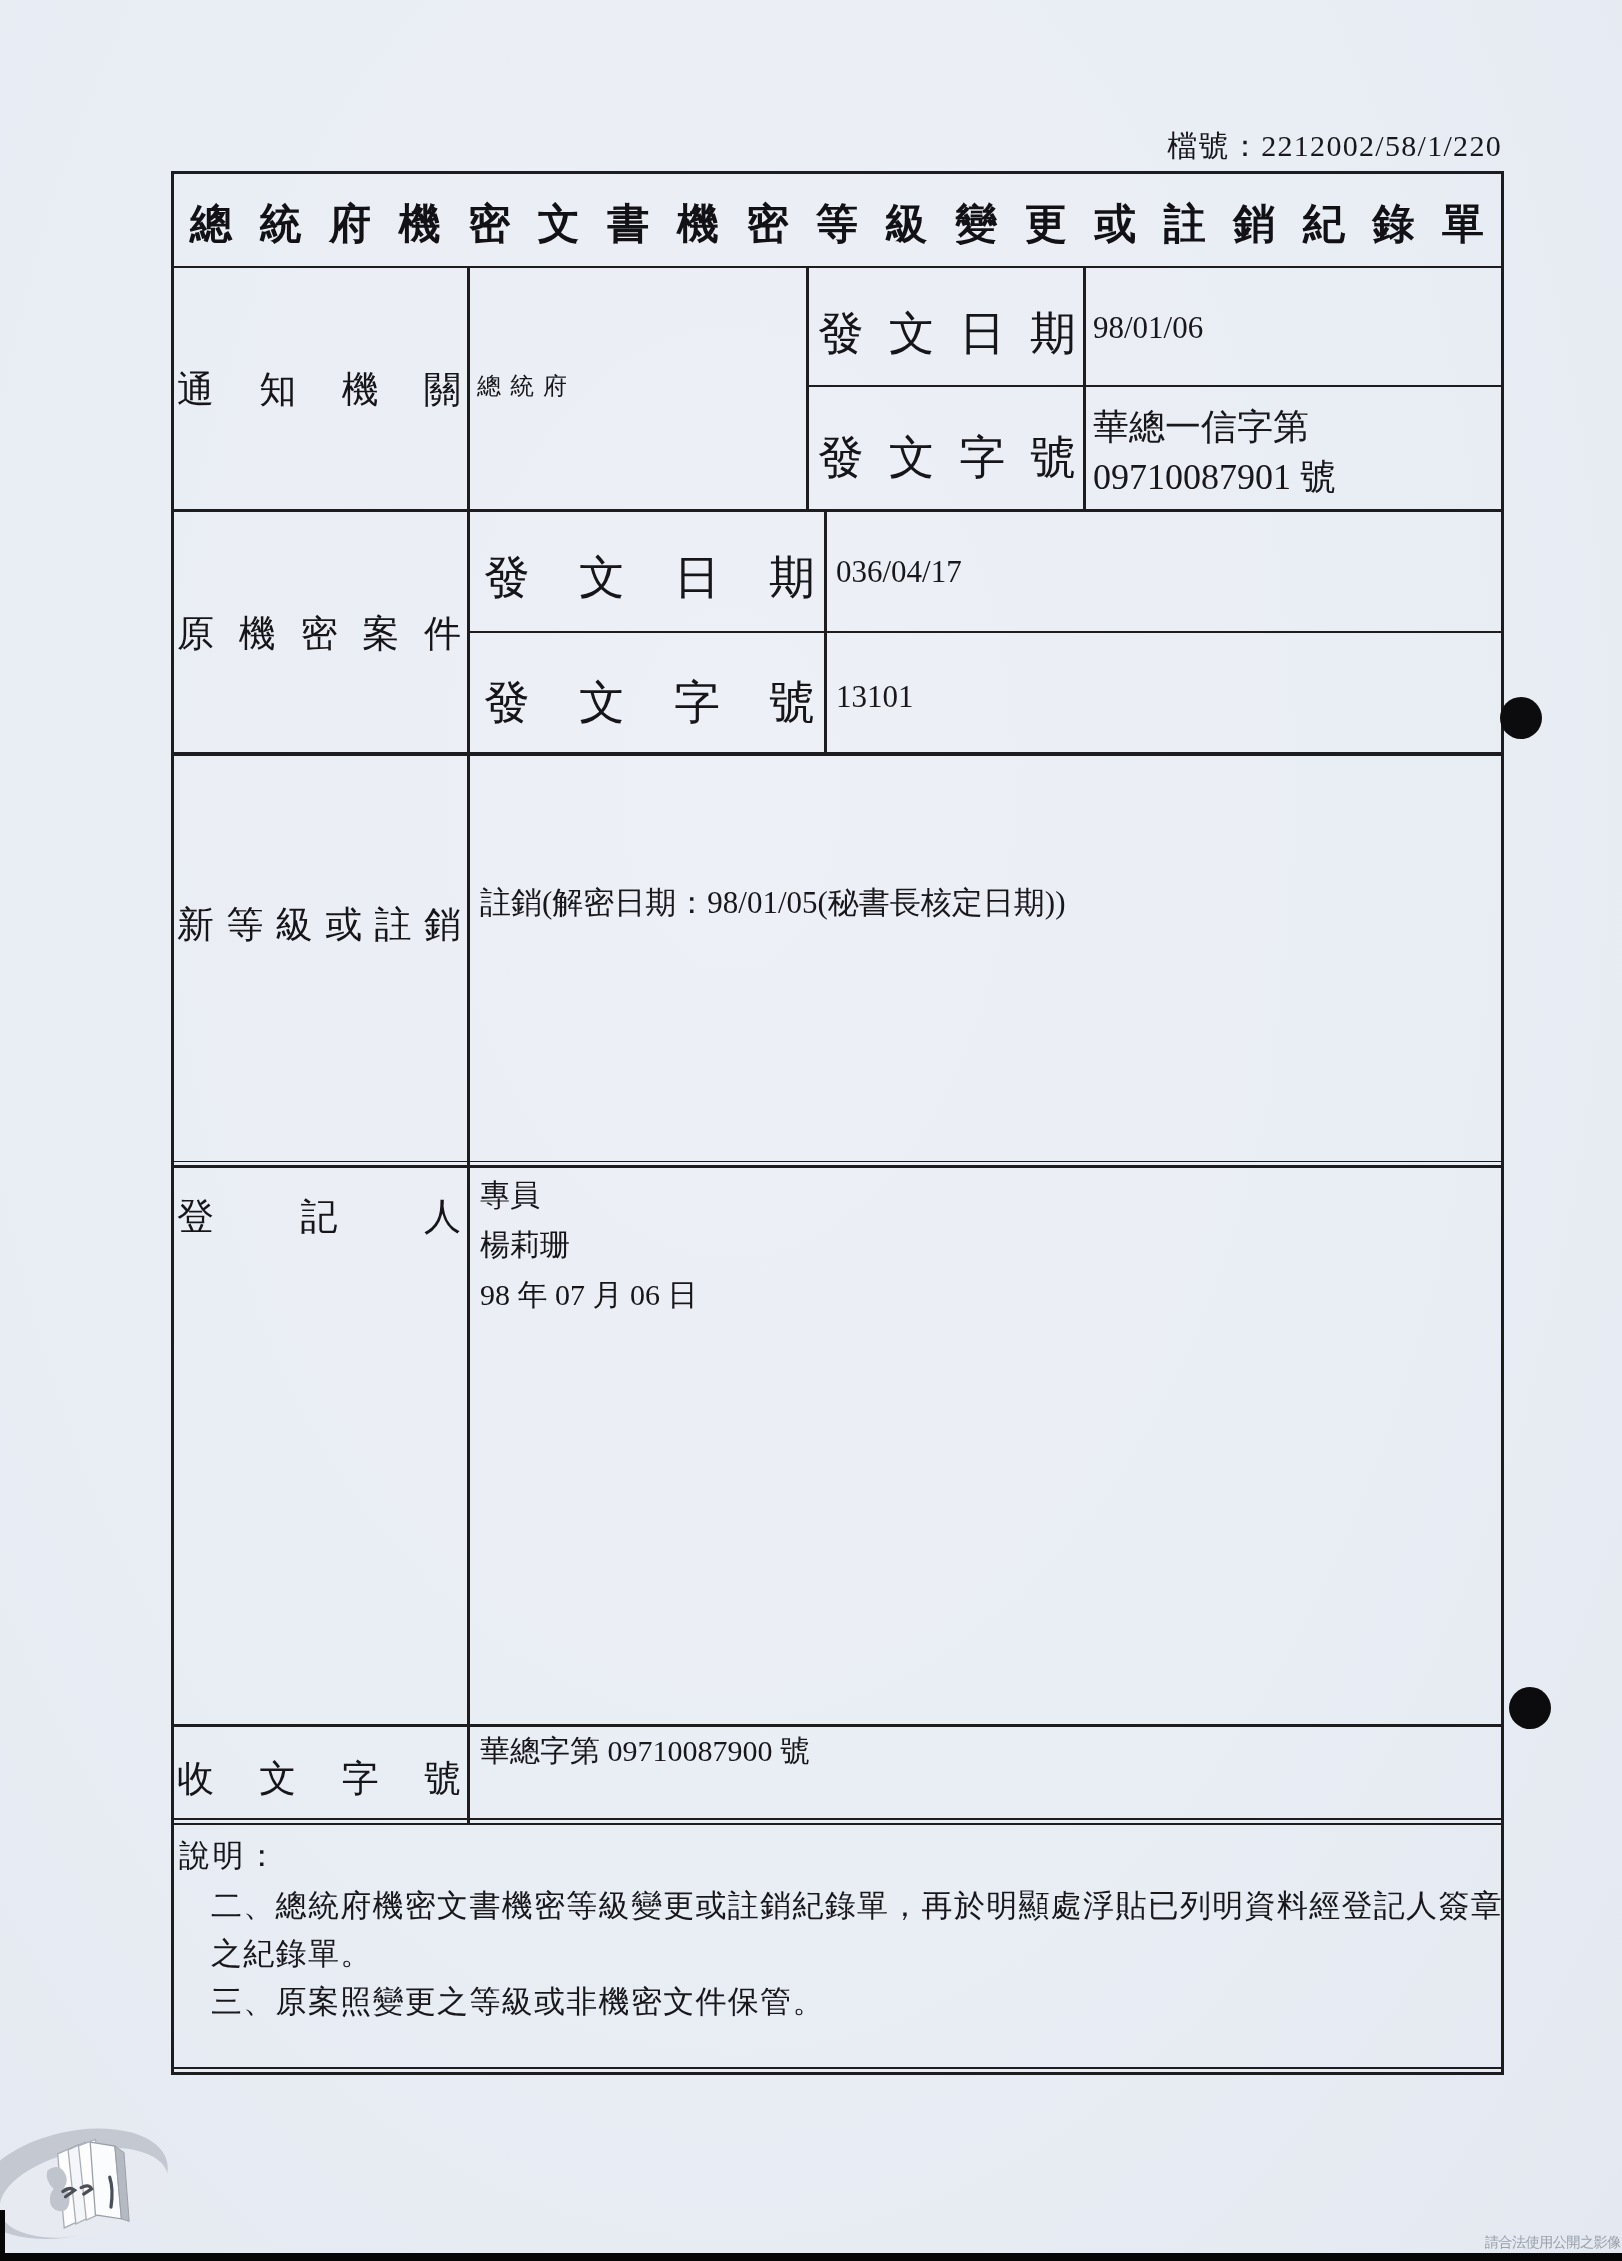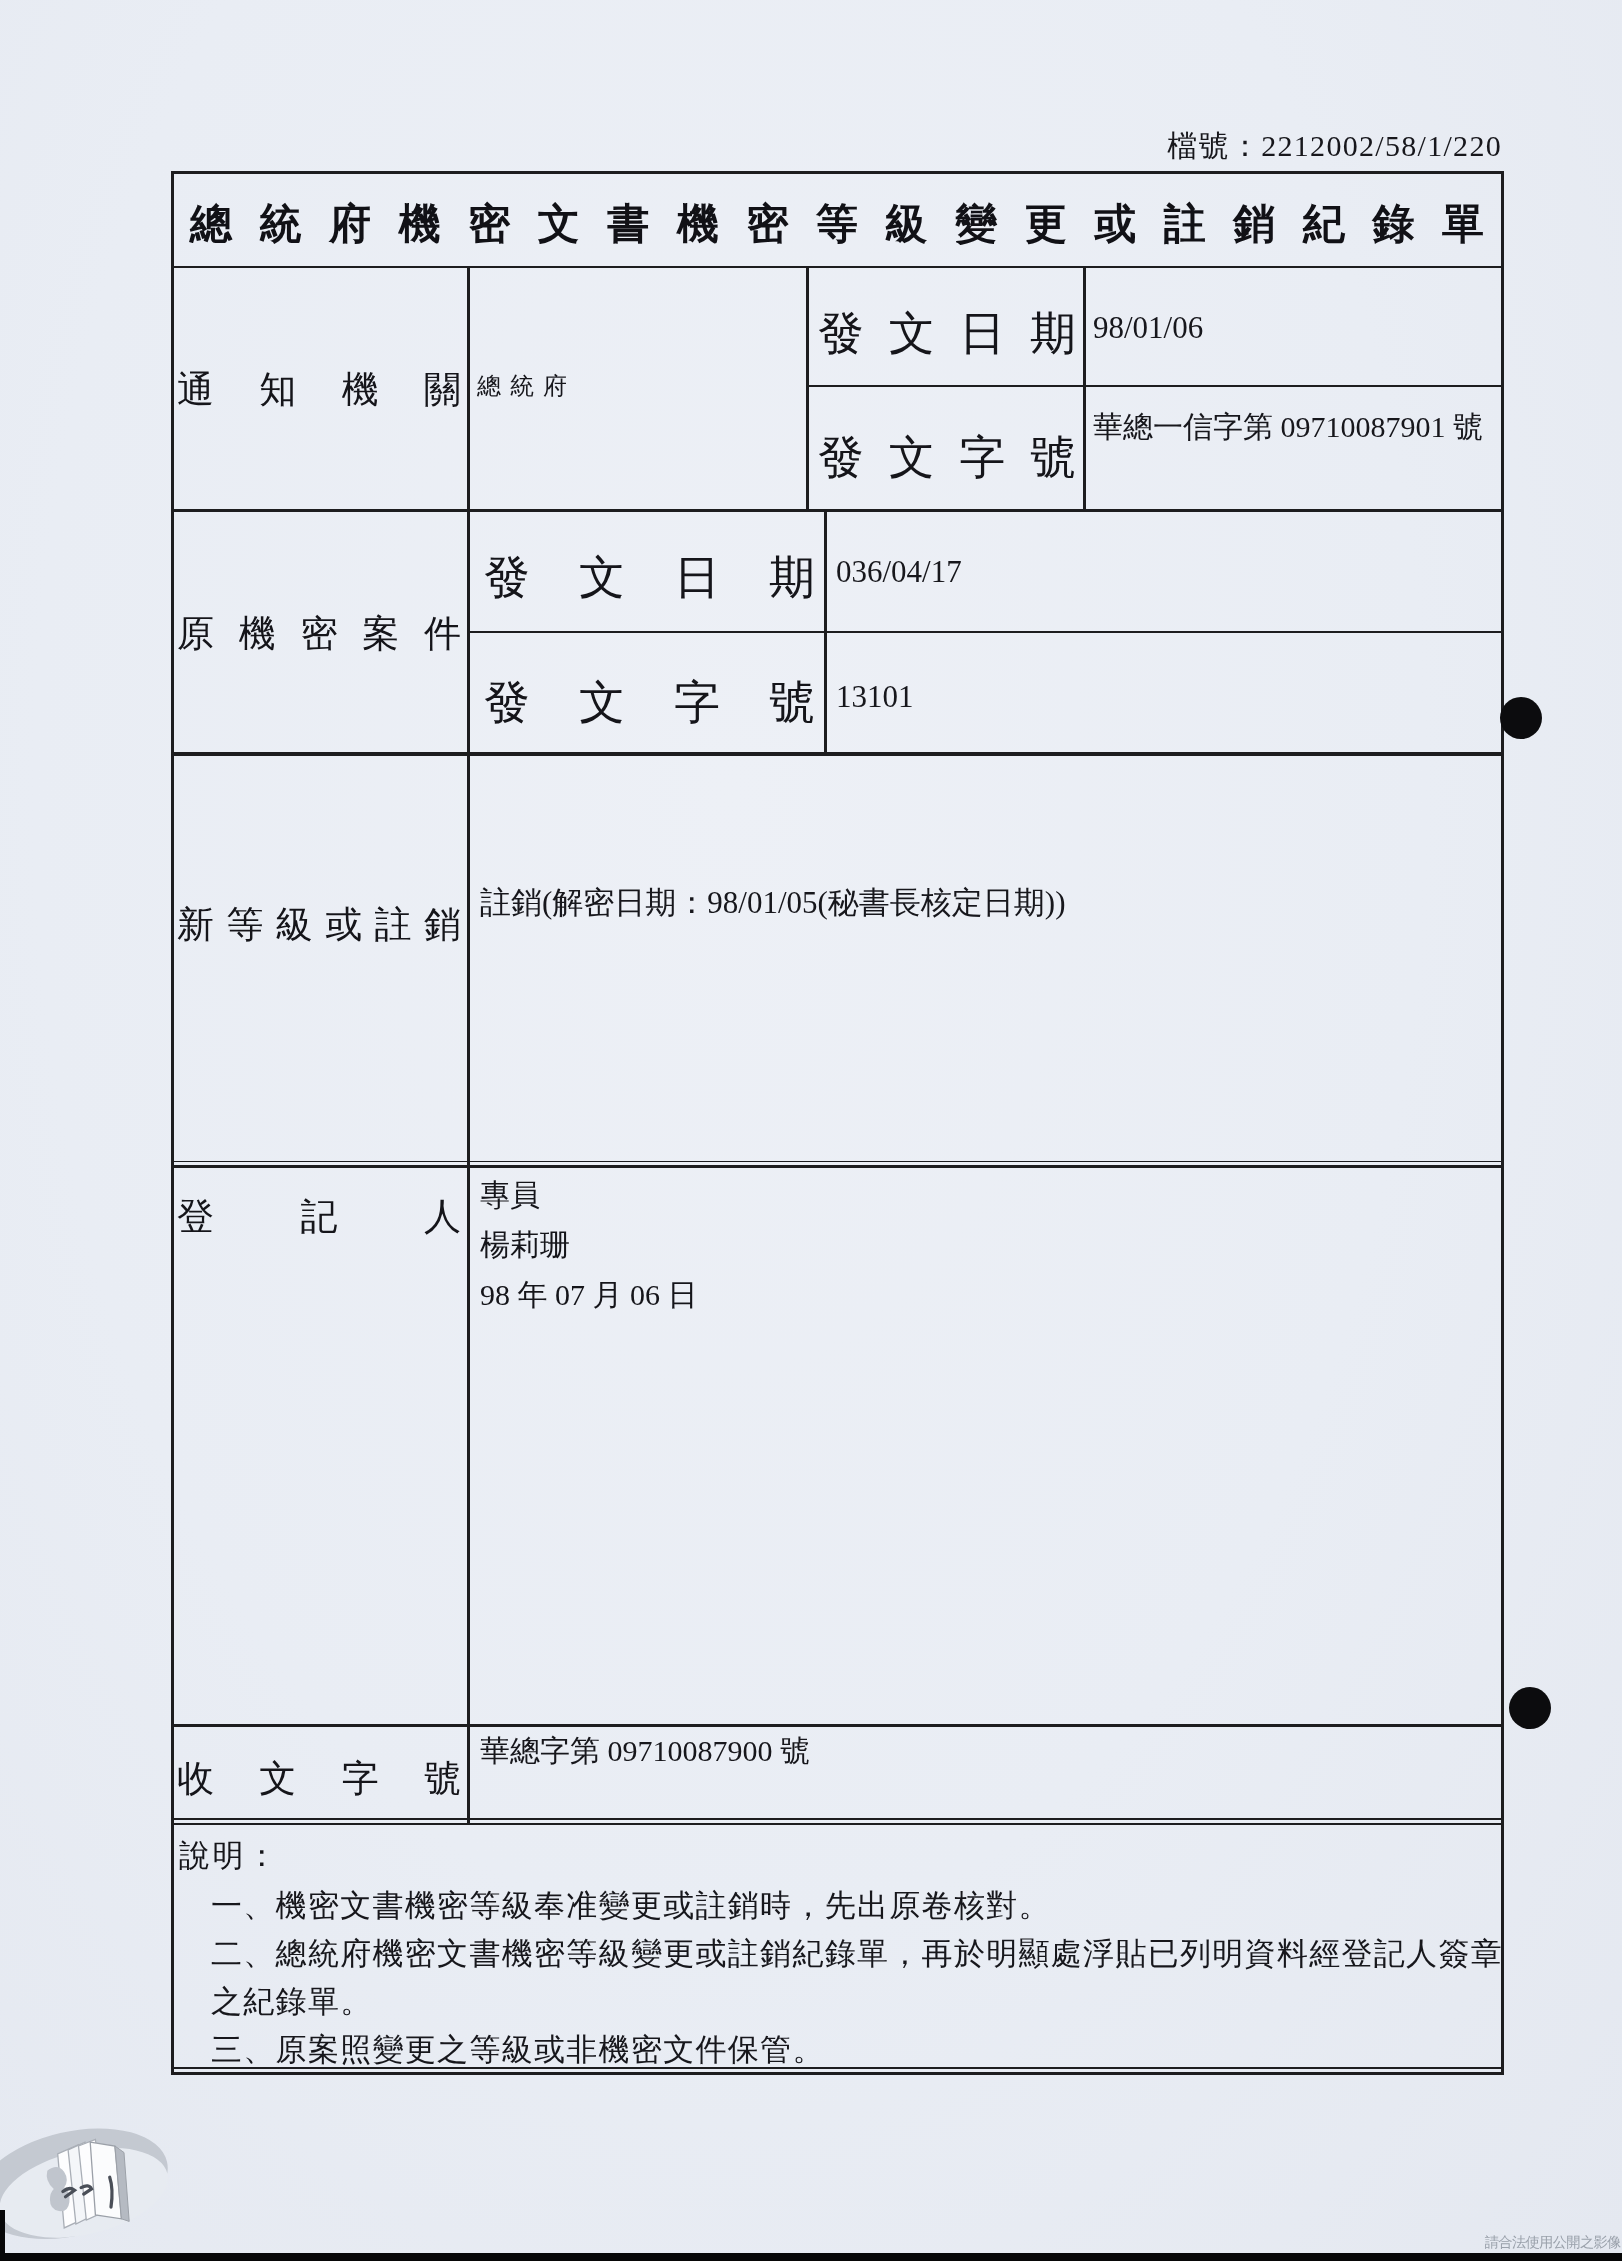--- a/index.html
+++ b/index.html
@@ -74,21 +74,21 @@
 
   <div id="doc-title" class="abs dist" style="left:190px;top:196px;width:1294px;">總統府機密文書機密等級變更或註銷紀錄單</div>
 
   <div class="abs dist label" style="left:177px;top:369px;width:284px;">通知機關</div>
   <div class="abs value" style="left:477px;top:372px;letter-spacing:9px;font-size:24px;">總統府</div>
 
   <div class="abs dist sublabel" style="left:818px;top:308px;width:258px;">發文日期</div>
   <div class="abs value" style="left:1093px;top:309px;">98/01/06</div>
 
   <div class="abs dist sublabel" style="left:818px;top:432px;width:258px;">發文字號</div>
-  <div class="abs value" style="left:1093px;top:402px;width:396px;font-size:30px;line-height:50px;white-space:normal;">華總一信字第  09710087901 號</div>
+  <div class="abs value" style="left:1093px;top:402px;width:396px;font-size:36px;line-height:50px;white-space:normal;">華總一信字第  09710087901 號</div>
 
   <div class="abs dist label" style="left:177px;top:613px;width:284px;">原機密案件</div>
 
   <div class="abs dist sublabel" style="left:484px;top:552px;width:331px;">發文日期</div>
   <div class="abs value" style="left:836px;top:553px;">036/04/17</div>
 
   <div class="abs dist sublabel" style="left:484px;top:677px;width:331px;">發文字號</div>
   <div class="abs value" style="left:836px;top:678px;">13101</div>
 
   <div class="abs dist label" style="left:177px;top:904px;width:284px;">新等級或註銷</div>
@@ -99,21 +99,20 @@
     <div>專員</div>
     <div>楊莉珊</div>
     <div>98 年 07 月 06 日</div>
   </div>
 
   <div class="abs dist label" style="left:177px;top:1758px;width:284px;">收文字號</div>
   <div class="abs value" style="left:480px;top:1733px;font-size:30px;">華總字第 09710087900 號</div>
 
   <div id="notes-heading" class="abs" style="left:179px;top:1835px;">說明：</div>
   <div class="abs" style="left:211px;top:1882px;">
-    <div class="note-item">一、機密文書機密等級奉准變更或註銷時，先出原卷核對。</div>
     <div class="note-item">二、總統府機密文書機密等級變更或註銷紀錄單，再於明顯處浮貼已列明資料經登記人簽章之紀錄單。</div>
     <div class="note-item">三、原案照變更之等級或非機密文件保管。</div>
   </div>
 
   <div class="hole" style="left:1500px;top:697px;width:42px;height:42px;"></div>
   <div class="hole" style="left:1509px;top:1687px;width:42px;height:42px;"></div>
 
   <div class="abs" style="left:0px;top:2120px;width:183px;height:130px;">
     <svg width="183" height="130" viewBox="0 0 280 200">
       <ellipse cx="110" cy="98" rx="150" ry="80" fill="#c4c9d1" transform="rotate(-13 110 98)"></ellipse>

